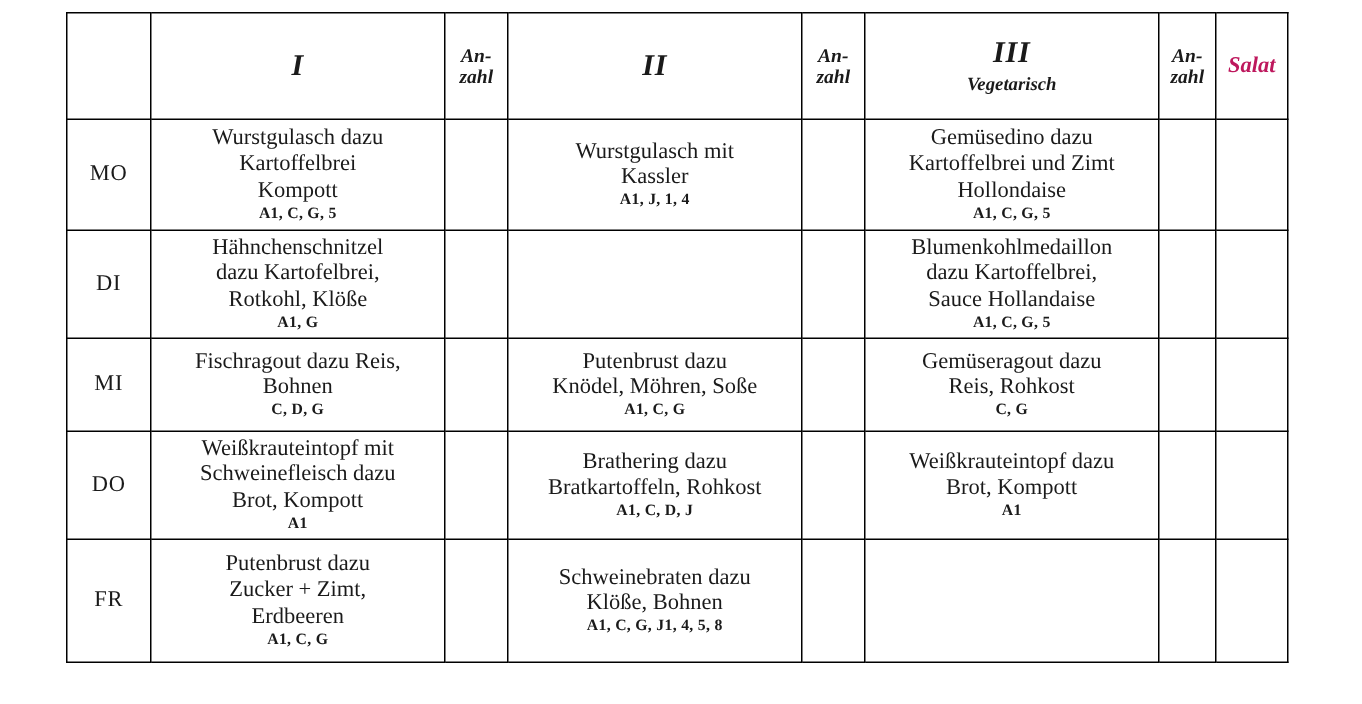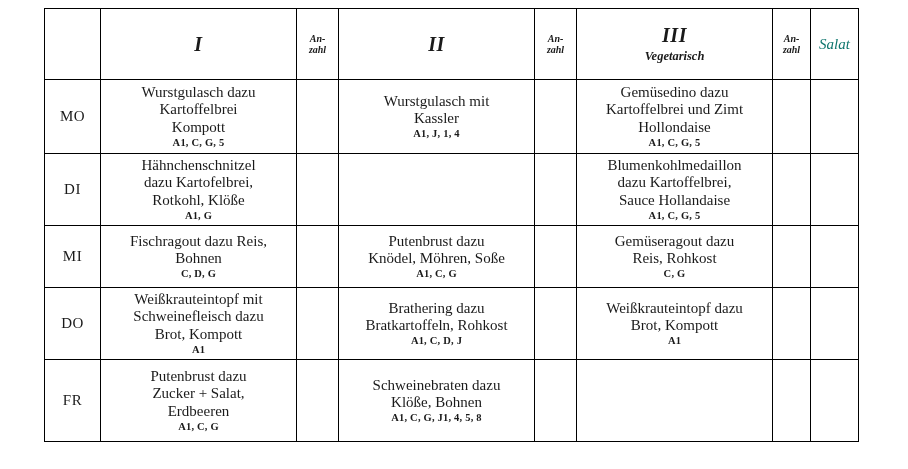--- a/index.html
+++ b/index.html
@@ -58,31 +58,31 @@
     letter-spacing: 0.5px;
   }
   .sub-veg {
     display: block;
     font-size: 12.5px;
     font-weight: bold;
     font-style: italic;
     margin-top: 2px;
   }
   .anzahl {
-    font-size: 10px;
+    font-size: 13px;
     font-weight: bold;
     font-style: italic;
     line-height: 1.1;
     display: block;
   }
   .salat-head {
     font-size: 15px;
-    font-weight: normal;
-    font-style: italic;
-    color: #0f766e;
+    font-weight: bold;
+    font-style: italic;
+    color: #be185d;
   }
 
   
   td.day-cell {
     font-size: 15px;
     letter-spacing: 0.5px;
   }
   td.meal-cell {
     font-size: 15px;
     padding: 4px 4px 3px 4px;
@@ -251,21 +251,21 @@
             <span class="allergens">A1</span>
           </td>
           <td><span></span></td>
           <td><span></span></td>
         </tr>
         <tr style="height: 82px;">
           <td class="day-cell">FR</td>
           <td class="meal-cell">
             <span class="meal-lines">
               <span>Putenbrust dazu</span>
-              <span>Zucker + Salat,</span>
+              <span>Zucker + Zimt,</span>
               <span>Erdbeeren</span>
             </span>
             <span class="allergens">A1, C, G</span>
           </td>
           <td><span></span></td>
           <td class="meal-cell">
             <span class="meal-lines">
               <span>Schweinebraten dazu</span>
               <span>Klöße, Bohnen</span>
             </span>

